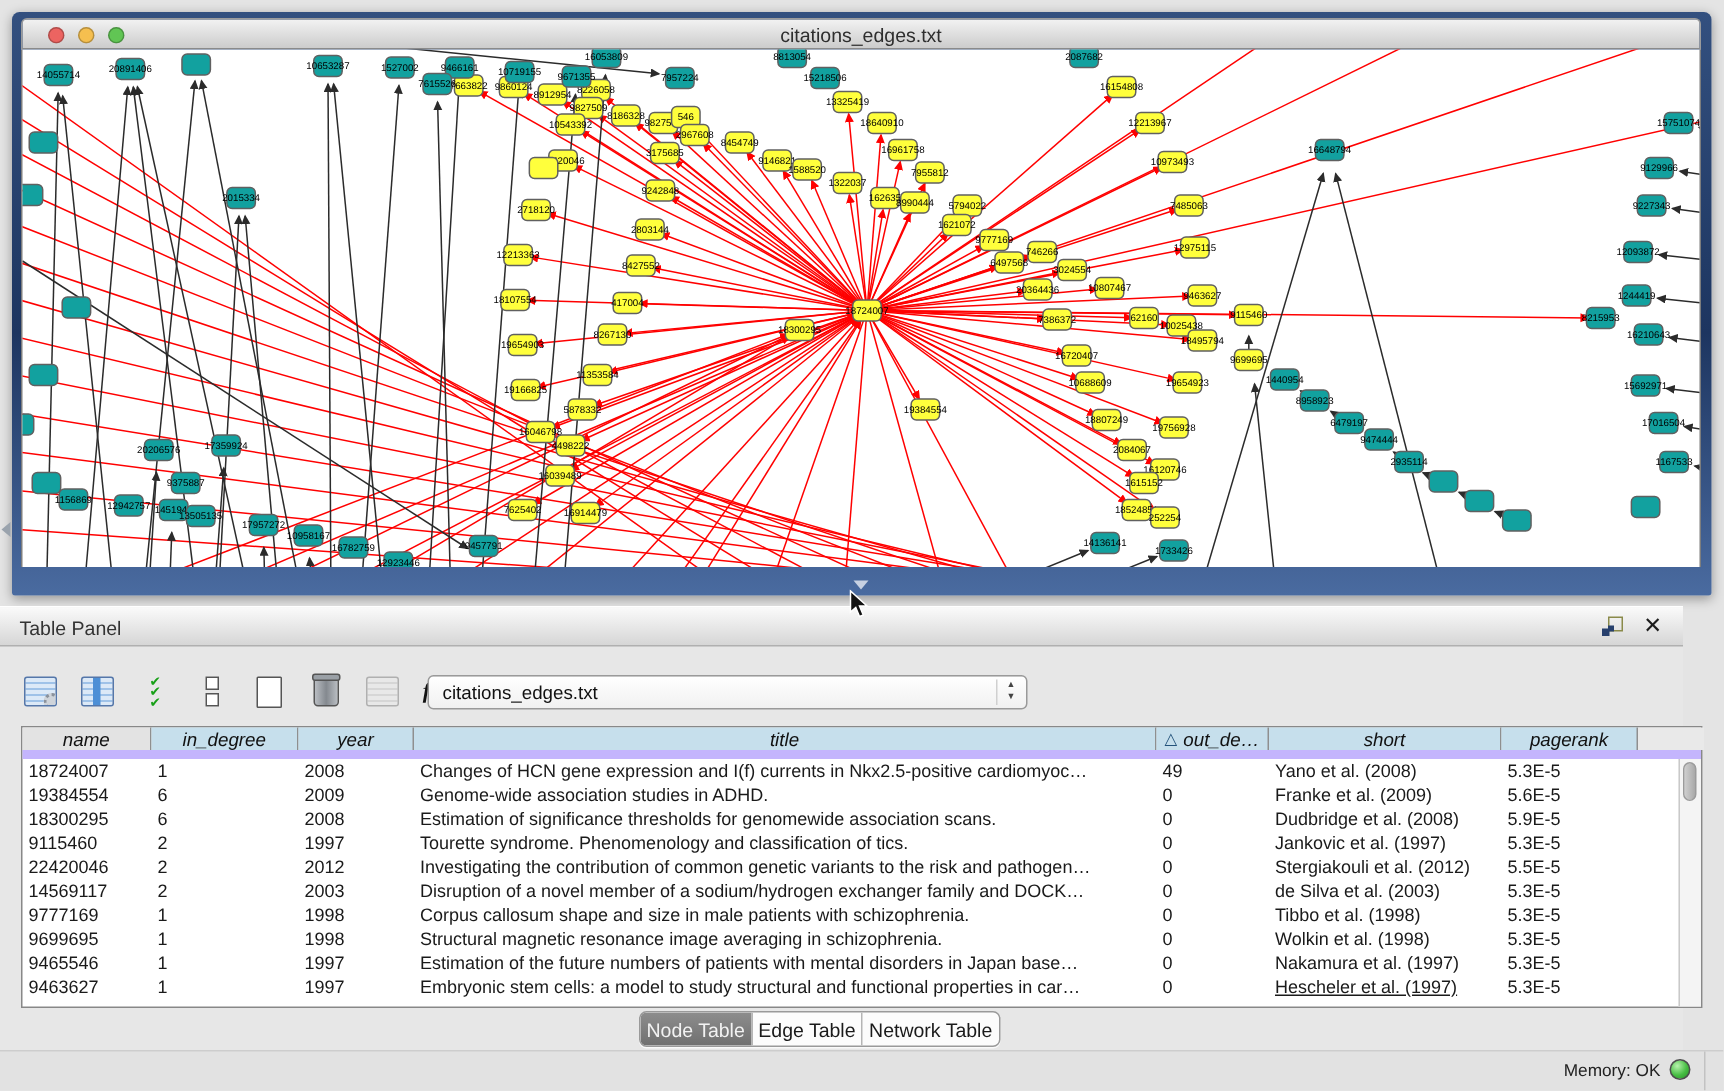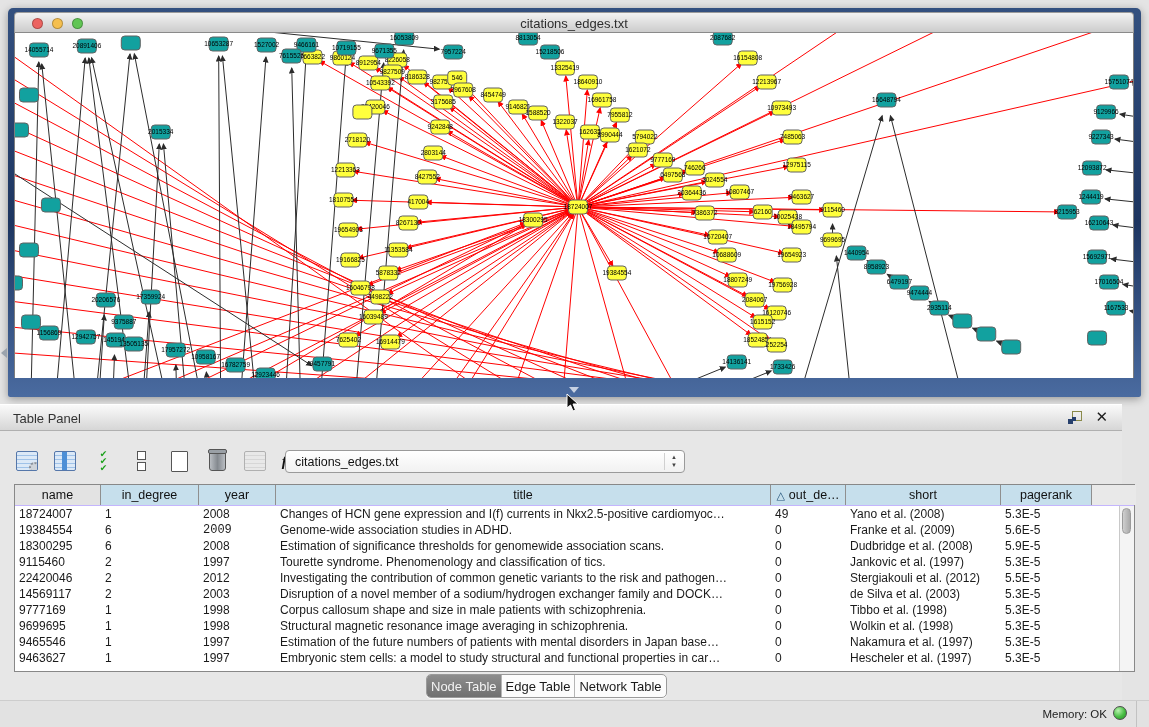--- a/index.html
+++ b/index.html
@@ -62,21 +62,21 @@
     background:linear-gradient(#ffffff,#f1f1f1);
     border:1px solid #9a9a9a;border-radius:4px;box-sizing:border-box;
   }
   .combo .cval{position:absolute;left:9px;top:4px;font-size:12.5px;color:#111;}
   .combo .stepper{position:absolute;right:4px;top:2px;width:12px;height:17px;font-size:6px;line-height:8px;color:#444;text-align:center;border-left:1px solid #d0d0d0;padding-left:3px;}
   
   .dtable{
     position:absolute;left:14px;top:80px;width:1121px;height:188px;
     background:#ffffff;border:1px solid #888;box-sizing:border-box;
   }
-  .thead{display:flex;height:21px;border-bottom:1px solid #c4b5fd;box-sizing:border-box;}
+  .thead{display:flex;height:21px;border-bottom:6px solid #c4b5fd;box-sizing:border-box;font-style:italic;}
   .th{
     flex:none;box-sizing:border-box;border-right:1px solid #8f8f8f;
     background:#c6dfec;font-size:12.5px;color:#111;
     display:flex;align-items:center;justify-content:center;overflow:hidden;white-space:nowrap;
   }
   .th.gray{background:#e3e3e3;}
   .th.filler{background:#e9e9e9;border-right:none;}
   .sortg{color:#23527a;margin-right:4px;font-size:11px;}
   .tbody{position:relative;}
   .trow{display:flex;height:16px;align-items:center;}
@@ -879,21 +879,21 @@
           <div class="td" style="width: 98px;">1</div>
           <div class="td" style="width: 77px;">2008</div>
           <div class="td" style="width: 495px;">Changes of HCN gene expression and I(f) currents in Nkx2.5-positive cardiomyoc…</div>
           <div class="td" style="width: 75px;">49</div>
           <div class="td" style="width: 155px;">Yano et al. (2008)</div>
           <div class="td" style="width: 91px;">5.3E-5</div>
         </div>
         <div class="trow">
           <div class="td" style="width: 86px;">19384554</div>
           <div class="td" style="width: 98px;">6</div>
-          <div class="td" style="width: 77px; font-family: Liberation Mono, monospace;">2009</div>
+          <div class="td" style="width: 77px;">2009</div>
           <div class="td" style="width: 495px;">Genome-wide association studies in ADHD.</div>
           <div class="td" style="width: 75px;">0</div>
           <div class="td" style="width: 155px;">Franke et al. (2009)</div>
           <div class="td" style="width: 91px;">5.6E-5</div>
         </div>
         <div class="trow">
           <div class="td" style="width: 86px;">18300295</div>
           <div class="td" style="width: 98px;">6</div>
           <div class="td" style="width: 77px;">2008</div>
           <div class="td" style="width: 495px;">Estimation of significance thresholds for genomewide association scans.</div>
@@ -954,21 +954,21 @@
           <div class="td" style="width: 75px;">0</div>
           <div class="td" style="width: 155px;">Nakamura et al. (1997)</div>
           <div class="td" style="width: 91px;">5.3E-5</div>
         </div>
         <div class="trow">
           <div class="td" style="width: 86px;">9463627</div>
           <div class="td" style="width: 98px;">1</div>
           <div class="td" style="width: 77px;">1997</div>
           <div class="td" style="width: 495px;">Embryonic stem cells: a model to study structural and functional properties in car…</div>
           <div class="td" style="width: 75px;">0</div>
-          <div class="td" style="width: 155px;">Hescheler et al. (1997)</div>
+          <div class="td" style="width: 155px; text-decoration: underline;">Hescheler et al. (1997)</div>
           <div class="td" style="width: 91px;">5.3E-5</div>
         </div>
       </div>
     <div class="vscroll">
       <div class="vthumb"></div>
     </div>
   </div>
 
   <div class="tabs">
     <div class="tab sel">Node Table</div>

